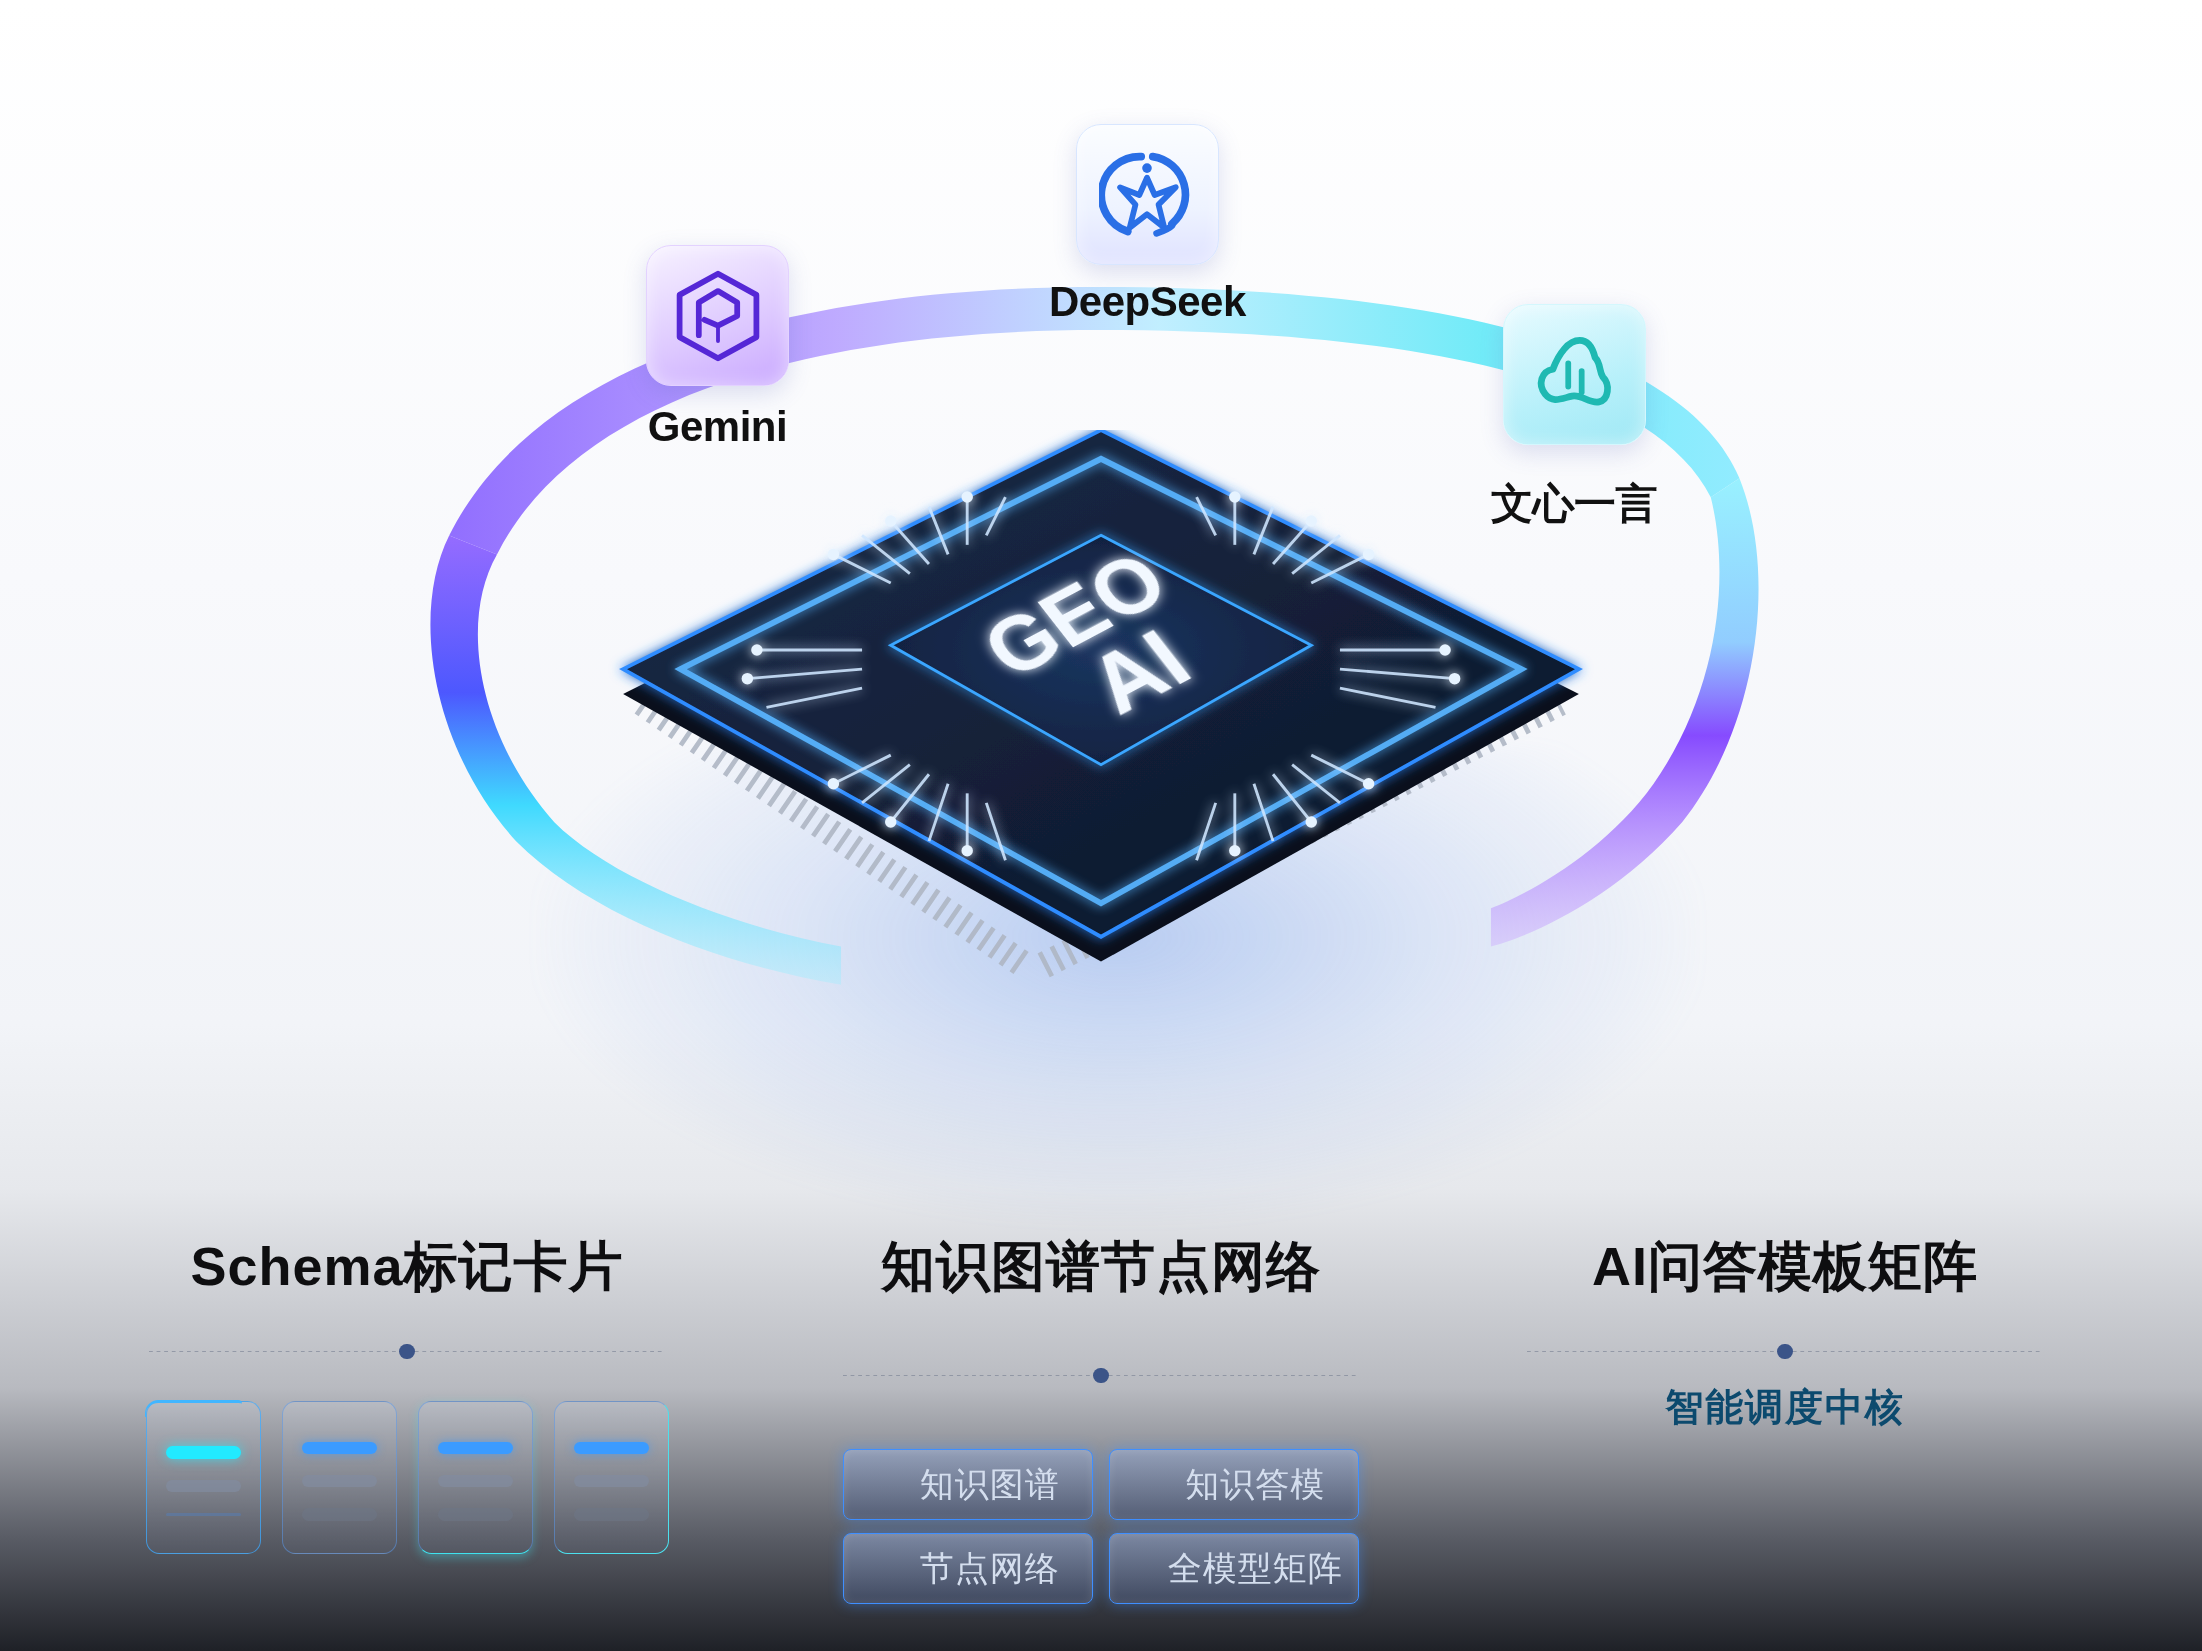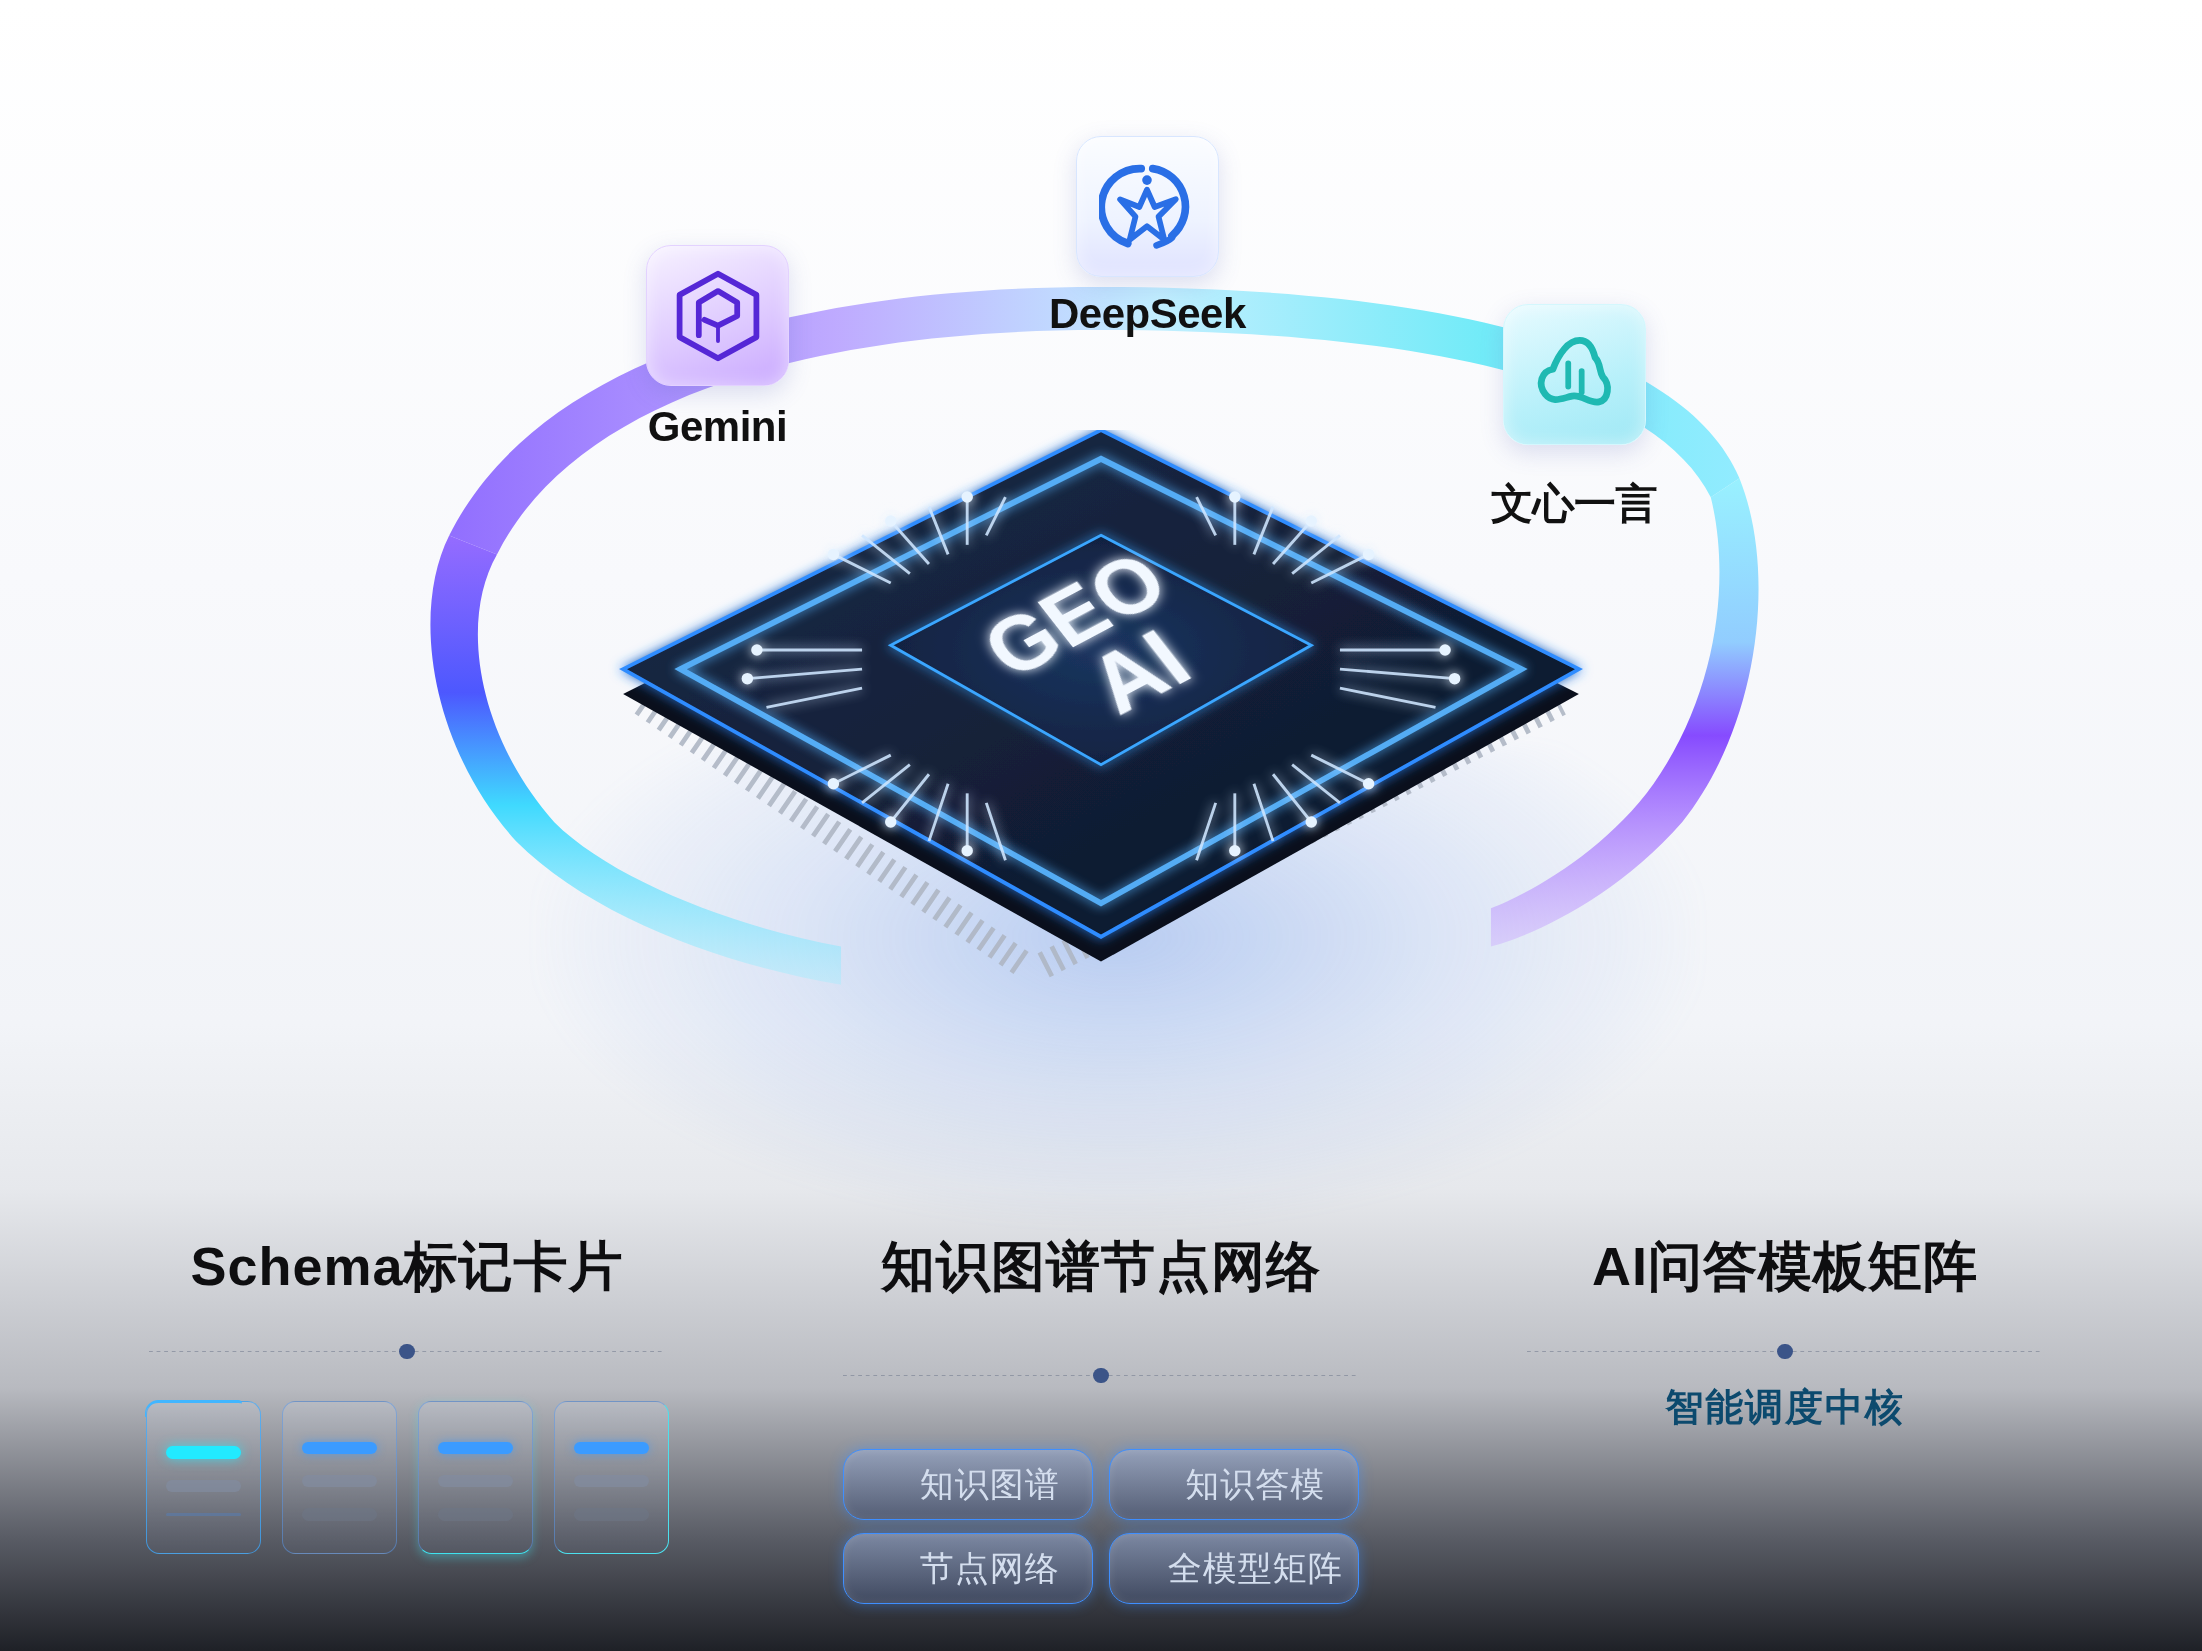--- a/index.html
+++ b/index.html
@@ -71,21 +71,21 @@
   .schema-card.glow-right { border-right-color: #4ce0ee; border-bottom-color: #4ce0ee; }
   .bar { width: 75px; height: 12.4px; border-radius: 6.7px; }
   .bar.primary { background: #3b9bff; box-shadow: 0 0 9.6px rgba(59,155,255,0.6); }
   .bar.cyan { background: #22eaff; box-shadow: 0 0 11.5px rgba(34,234,255,0.7); }
   .bar.muted { background: rgba(130,140,160,0.7); }
   .bar.muted2 { background: rgba(110,118,135,0.55); }
 
   
   .tag-grid { display: grid; grid-template-columns: 250px 250px; gap: 13.4px 15.3px; margin-top: 40px; }
   .tag {
-    height: 71px; border-radius: 21px;
+    height: 71px; border-radius: 8px;
     border: 1.9px solid #3f8fff;
     background: linear-gradient(180deg, rgba(150,170,210,0.55), rgba(70,85,120,0.55));
     box-shadow: 0 0 13.4px rgba(63,143,255,0.45), inset 0 0 9.6px rgba(255,255,255,0.12);
     display: flex; align-items: center; justify-content: center;
     font-size: 34px; color: #d4deee; letter-spacing: 1px; padding-left: 43px;
   }
 
   
   .qa-box {
     margin-top: 44px; width: 507px; height: 80px; border-radius: 15.3px;
@@ -141,21 +141,21 @@
     <div class="model-card gemini">
       <svg width="96" height="96" viewBox="0 0 100 100">
         <polygon points="50,6 90,28 90,72 50,94 10,72 10,28" fill="none" stroke="#5527d6" stroke-width="6" stroke-linejoin="round"></polygon>
         <path d="M30 70 V36 L50 24 L70 36 V50 L50 60 L36 54" fill="none" stroke="#5527d6" stroke-width="6" stroke-linejoin="round" stroke-linecap="round"></path>
         <path d="M50 60 V76" stroke="#5527d6" stroke-width="4" stroke-linecap="round"></path>
       </svg>
     </div>
     <div class="model-label" style="margin-top:17px;">Gemini</div>
   </div>
 
-  <div class="model" style="left:1049px; top:136px;text-align:center;">
+  <div class="model" style="left:1049px; top:124px;text-align:center;">
     <div class="model-card deepseek">
       <svg width="96" height="96" viewBox="0 0 100 100">
         <path d="M44 10 A40 40 0 0 0 30 88" fill="none" stroke="#2a6fe6" stroke-width="8" stroke-linecap="round"></path>
         <path d="M56 10 A40 40 0 0 1 76 80" fill="none" stroke="#2a6fe6" stroke-width="8" stroke-linecap="round"></path>
         <path d="M22 42 L42 50 L50 32 L58 50 L80 42 L62 60 L68 84 L50 70 L32 84 L38 60 Z" fill="none" stroke="#2a6fe6" stroke-width="6" stroke-linejoin="round"></path>
         <circle cx="50" cy="22" r="5" fill="#2a6fe6"></circle>
         <path d="M60 90 C66 88, 72 86, 76 82" stroke="#2a6fe6" stroke-width="7" stroke-linecap="round" fill="none"></path>
       </svg>
     </div>
     <div class="model-label" style="margin-top:13.4px;">DeepSeek</div>

